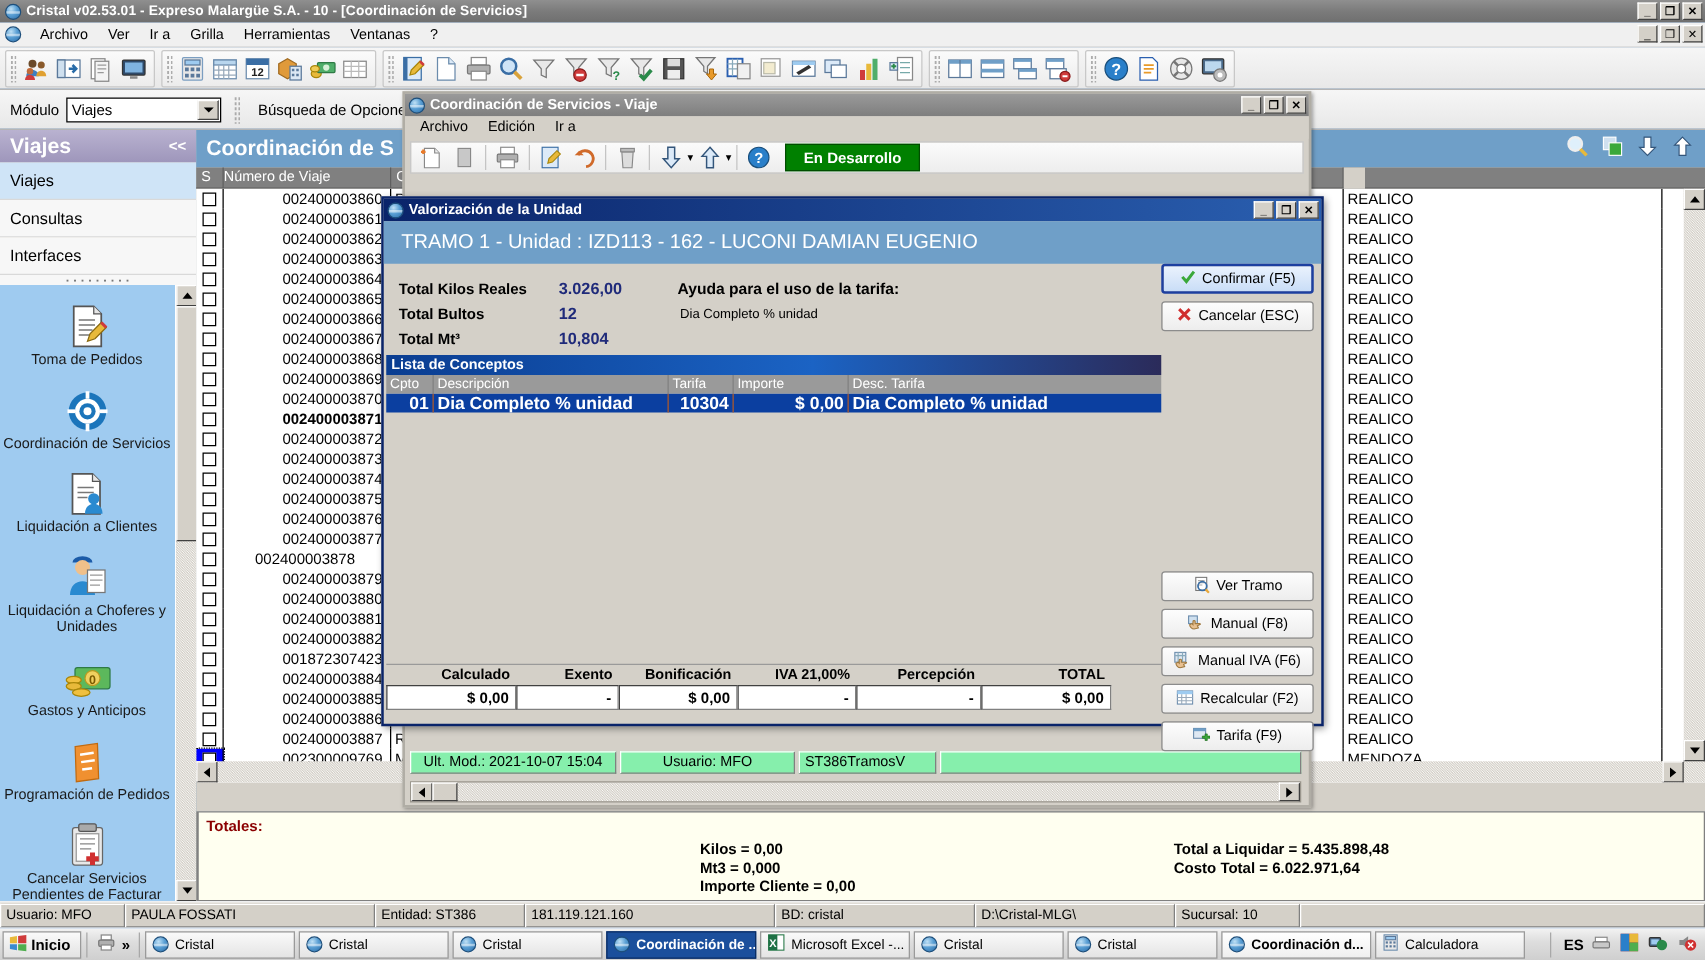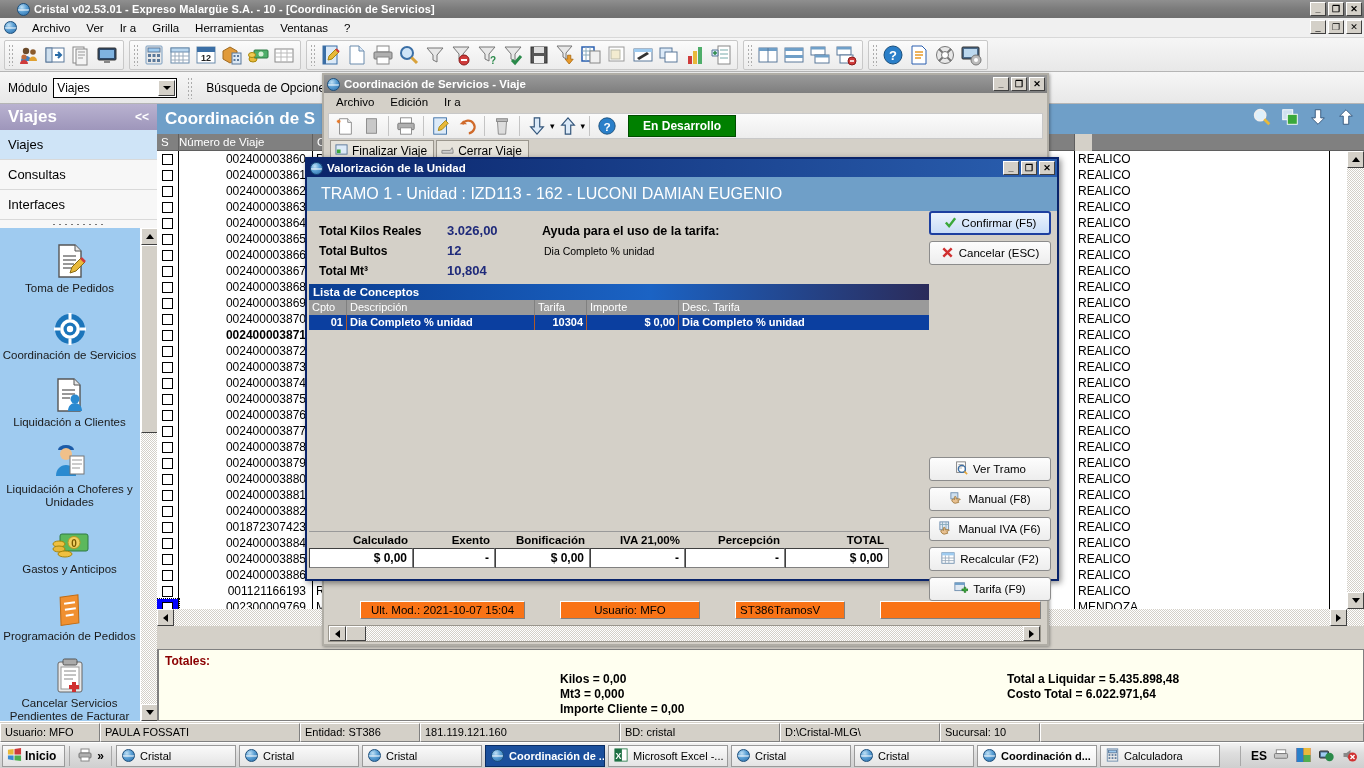--- a/index.html
+++ b/index.html
@@ -11,21 +11,21 @@
     font-size: 11px;
     background: #3a6ea5;
   }
   .app { position: relative; width: 1364px; height: 768px; }
 
   
   .titlebar {
     position: absolute; left: 0; top: 0; width: 1364px; height: 18px;
     background: linear-gradient(to bottom, #8f8f8f 0%, #7b7b7b 50%, #6f6f6f 100%);
     color: #fff; font-weight: bold; font-size: 11px;
-    display: flex; align-items: center; padding-left: 17px;
+    display: flex; align-items: center; padding-left: 4px;
   }
   .titlebar .tb-text { margin-left: 4px; letter-spacing: 0.1px; }
   .wbtns { position: absolute; right: 2px; top: 2px; display: flex; gap: 2px; }
   .wbtn {
     width: 16px; height: 14px; background: #d4d0c8;
     border: 1px solid #fff; border-right-color: #404040; border-bottom-color: #404040;
     color: #000; font-size: 9px; line-height: 12px; text-align: center;
     font-family: "Liberation Sans", sans-serif;
   }
   .globe {
@@ -180,23 +180,23 @@
   .vw-toolbar { margin: 2px 4px; height: 26px; border: 1px solid #c8c8c8; background: linear-gradient(to bottom,#fbfbfb,#ededed);
     display: flex; align-items: center; padding-left: 3px; }
   .sep { width: 1px; height: 20px; background: #c4c4c4; margin: 0 4px; }
   .badge-dev { background: #008000; color: #fff; font-weight: bold; font-size: 12px;
     padding: 3px 14px; margin-left: 8px; border: 1px solid #004d00; }
   .vw-tabs { display: flex; align-items: center; height: 19px; margin-left: 6px; font-size: 12px; gap: 2px; }
   .vw-tab { background: #e6e3db; border: 1px solid #9a968d; border-bottom: none; padding: 2px 6px 2px 4px;
     display: flex; align-items: center; gap: 4px; }
   .vw-status { position: absolute; left: 4px; bottom: 24px; width: 713px; height: 20px;
     display: flex; align-items: center; gap: 3px; }
-  .vw-status .cell { height: 18px; background: #f97316; border: 1px solid #fff;
+  .vw-status .cell { height: 18px; background: #86efac; border: 1px solid #fff;
     border-right-color:#808080;border-bottom-color:#808080;
-    display: flex; align-items: center; justify-content: center; font-size: 11.5px; margin-left: 32px; }
+    display: flex; align-items: center; justify-content: center; font-size: 11.5px; }
   .vw-hscroll { position:absolute; left:4px; bottom:2px; width:713px; height:17px;
     background: linear-gradient(45deg,#fff 25%,#d4d0c8 25%,#d4d0c8 50%,#fff 50%,#fff 75%,#d4d0c8 75%);
     background-size:2px 2px; display:flex; align-items:center; border:1px solid #9a968d;}
   .vw-hscroll .sbtn { width:17px;height:15px;background:#d4d0c8;border:1px solid #fff;
     border-right-color:#404040;border-bottom-color:#404040;display:flex;align-items:center;justify-content:center; }
 
   
   .valdlg { position: absolute; left: 305px; top: 157px; width: 754px; height: 424px;
     background: #d4d0c8; border: 2px solid #0a246a; box-shadow: 2px 2px 6px rgba(0,0,0,.45); }
   .vd-title { height: 18px; background: linear-gradient(to right,#0a246a,#2a5fb0);
@@ -207,21 +207,21 @@
   .vd-info { position: relative; height: 66px; }
   .vd-lab { position: absolute; font-size: 12px; font-weight: bold; color: #000; }
   .vd-val { position: absolute; font-size: 13px; font-weight: bold; color: #1f2a7a; }
   .lc-head { position: absolute; left: 2px; top: 125px; width: 620px; height: 16px;
     background: linear-gradient(to right,#0a3d91,#1b63c4 55%, #2b2b5a 100%);
     color: #fff; font-weight: bold; font-size: 11.5px; display: flex; align-items: center; padding-left: 4px; }
   .lc-cols { position: absolute; left: 2px; top: 141px; width: 620px; height: 15px;
     background: #9a9a9a; color: #fff; font-size: 11px; display: flex; align-items: center; }
   .lc-cols .c { height: 15px; line-height: 15px; padding-left: 3px; border-right: 1px solid #808080; overflow:hidden; white-space:nowrap;}
   .lc-body { position: absolute; left: 2px; top: 156px; width: 620px; height: 204px; background: #d4d0c8; }
-  .lc-row { height: 15px; display: flex; align-items: center; font-size: 11px; font-weight: bold;
+  .lc-row { height: 15px; display: flex; align-items: center; font-size: 14px; font-weight: bold;
     background: #0b3fa0; color: #fff; }
   .lc-row .c { height: 15px; line-height: 15px; padding: 0 3px; border-right: 1px solid #b05a28; overflow: hidden; white-space: nowrap; }
   .vd-rightpanel { position: absolute; right: 2px; top: 52px; width: 126px; height: 368px; }
   .vd-btn {
     width: 122px; height: 24px; margin-bottom: 6px;
     background: linear-gradient(to bottom,#fdfdfd,#ededed);
     border: 1px solid #8c8c8c; border-radius: 3px;
     display: flex; align-items: center; justify-content: center; gap: 5px;
     font-size: 11.5px; color: #000;
   }
@@ -884,21 +884,21 @@
               <span class="chk"></span>
             </span>
             <span class="gcell num" style="width: 134px;">002400003877</span>
             <span class="gcell" style="width: 762px;">REALICO</span>
             <span class="gcell" style="width: 255px;">REALICO</span>
           </div>
           <div class="grow">
             <span class="chkcell">
               <span class="chk"></span>
             </span>
-            <span class="gcell num" style="width: 134px;">002400003878</span>
+            <span class="gcell num" style="width: 134px; text-align: center;">002400003878</span>
             <span class="gcell" style="width: 762px;">REALICO</span>
             <span class="gcell" style="width: 255px;">REALICO</span>
           </div>
           <div class="grow">
             <span class="chkcell">
               <span class="chk"></span>
             </span>
             <span class="gcell num" style="width: 134px;">002400003879</span>
             <span class="gcell" style="width: 762px;">REALICO</span>
             <span class="gcell" style="width: 255px;">REALICO</span>
@@ -956,21 +956,21 @@
               <span class="chk"></span>
             </span>
             <span class="gcell num" style="width: 134px;">002400003886</span>
             <span class="gcell" style="width: 762px;">REALICO</span>
             <span class="gcell" style="width: 255px;">REALICO</span>
           </div>
           <div class="grow">
             <span class="chkcell">
               <span class="chk"></span>
             </span>
-            <span class="gcell num" style="width: 134px;">001121166193</span>
+            <span class="gcell num" style="width: 134px;">002400003887</span>
             <span class="gcell" style="width: 762px;">REALICO</span>
             <span class="gcell" style="width: 255px;">REALICO</span>
           </div>
           <div class="grow sel">
             <span class="chkcell">
               <span class="chk"></span>
             </span>
             <span class="gcell num" style="width: 134px;">002300009769</span>
             <span class="gcell" style="width: 762px;">MENDOZA</span>
             <span class="gcell" style="width: 255px;">MENDOZA</span>
@@ -997,21 +997,21 @@
     </div>
   </div>
 
   <div class="totals">
     <span class="t-label">Totales:</span>
     <div class="tcol" style="left:401px; top:22px;">
       <div>Kilos = 0,00</div>
       <div>Mt3 = 0,000</div>
       <div>Importe Cliente = 0,00</div>
     </div>
-    <div class="tcol" style="left:848px; top:22px;">
+    <div class="tcol" style="left:780px; top:22px;">
       <div>Total a Liquidar = 5.435.898,48</div>
       <div>Costo Total = 6.022.971,64</div>
     </div>
   </div>
 
   <div class="viajewin">
     <div class="vw-title">
       <span class="globe"></span>
       <span class="tb-text">Coordinación de Servicios - Viaje</span>
       <div class="wbtns">
@@ -1080,35 +1080,20 @@
         </span>
       <span style="font-size:9px">▾</span>
       <span class="sep"></span>
       <span class="ticon">
           <svg width="20" height="20" viewBox="0 0 22 22">
             <circle cx="11" cy="11" r="9" fill="#2a7fc9" stroke="#1a4f7c"></circle>
             <text x="11" y="16" font-size="13" font-weight="bold" fill="#fff" text-anchor="middle" font-family="Liberation Sans">?</text>
           </svg>
         </span>
       <span class="badge-dev">En Desarrollo</span>
-    </div>
-    <div class="vw-tabs">
-      <span class="vw-tab">
-        <span><svg width="13" height="13" viewBox="0 0 14 14">
-              <rect x="1" y="2" width="12" height="10" fill="#dceaf8" stroke="#5a789a"></rect>
-              <rect x="2" y="7" width="4" height="4" fill="#3aa83a"></rect>
-            </svg></span>
-        <span>Finalizar Viaje</span>
-      </span>
-      <span class="vw-tab">
-        <span><svg width="13" height="13" viewBox="0 0 14 14">
-              <path d="M1 8h9l2-3 1 3v3H1z" fill="#cfcfcf" stroke="#888"></path>
-            </svg></span>
-        <span>Cerrar Viaje</span>
-      </span>
     </div>
 
     <div class="vw-status">
       <span class="cell" style="width:165px">Ult. Mod.: 2021-10-07 15:04</span>
       <span class="cell" style="width:140px">Usuario: MFO</span>
       <span class="cell" style="width:110px;justify-content:flex-start;padding-left:4px">ST386TramosV</span>
       <span class="cell" style="flex:1"></span>
     </div>
     <div class="vw-hscroll">
       <div class="sbtn">

